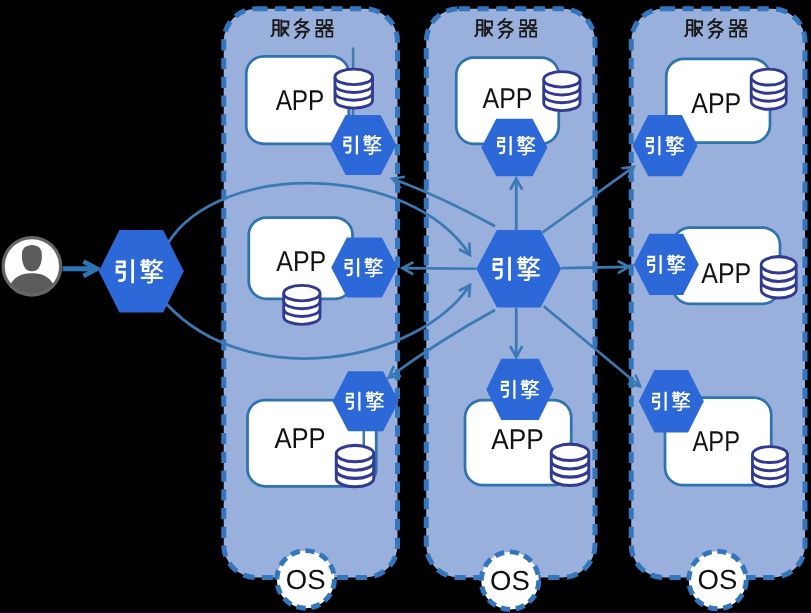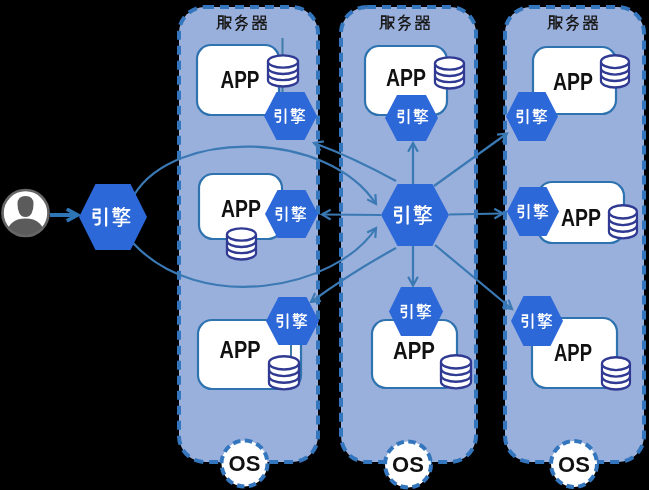--- a/index.html
+++ b/index.html
@@ -1,16 +1,16 @@
 <!DOCTYPE html>
 <html><head>
 <meta charset="utf-8">
 <style>
 html,body{margin:0;padding:0;background:#000;}
-#cv{position:relative;width:649px;height:490px;background:#a21caf;overflow:hidden;font-weight:bold;}
+#cv{position:relative;width:649px;height:490px;background:#a21caf;overflow:hidden;}
 svg{display:block;}
 text{font-family:"Liberation Sans",sans-serif;}
 </style>
 </head>
 <body>
 <div id="cv">
 <svg width="649" height="490" viewBox="0 0 649 490">
 <defs>
   <marker id="ah" viewBox="0 0 12 12" refX="10" refY="6" markerWidth="13" markerHeight="13" markerUnits="userSpaceOnUse" orient="auto">
     <path d="M2,1.5 L10,6 L2,10.5" fill="none" stroke="#3a79b4" stroke-width="2"></path>

